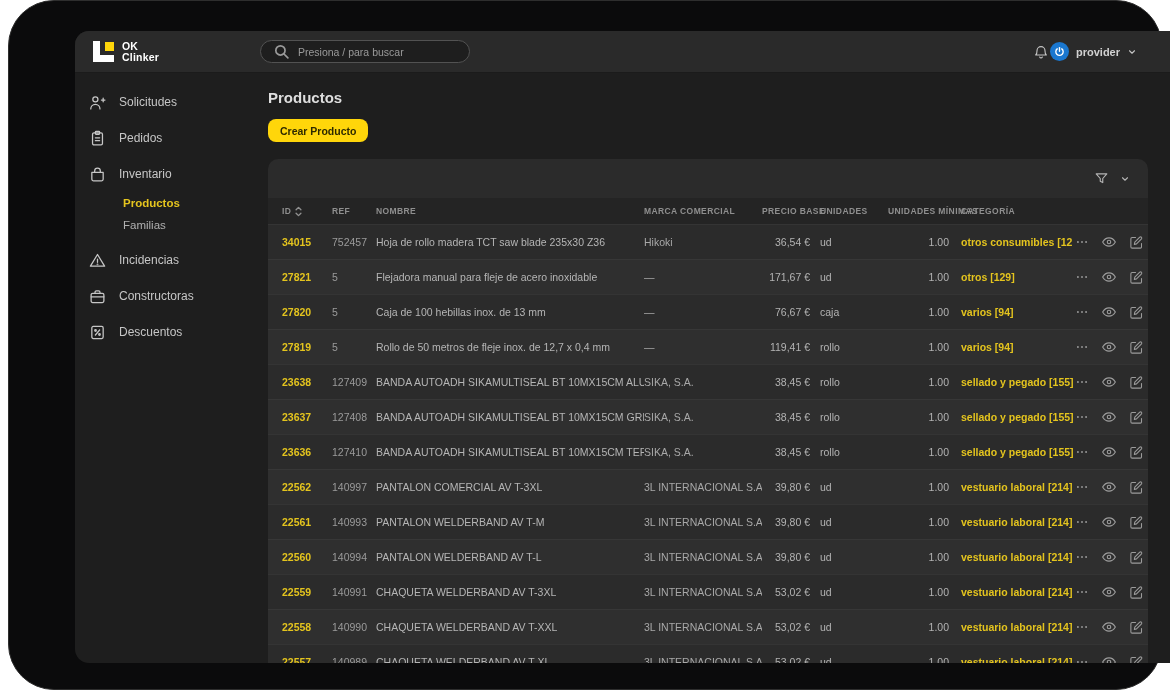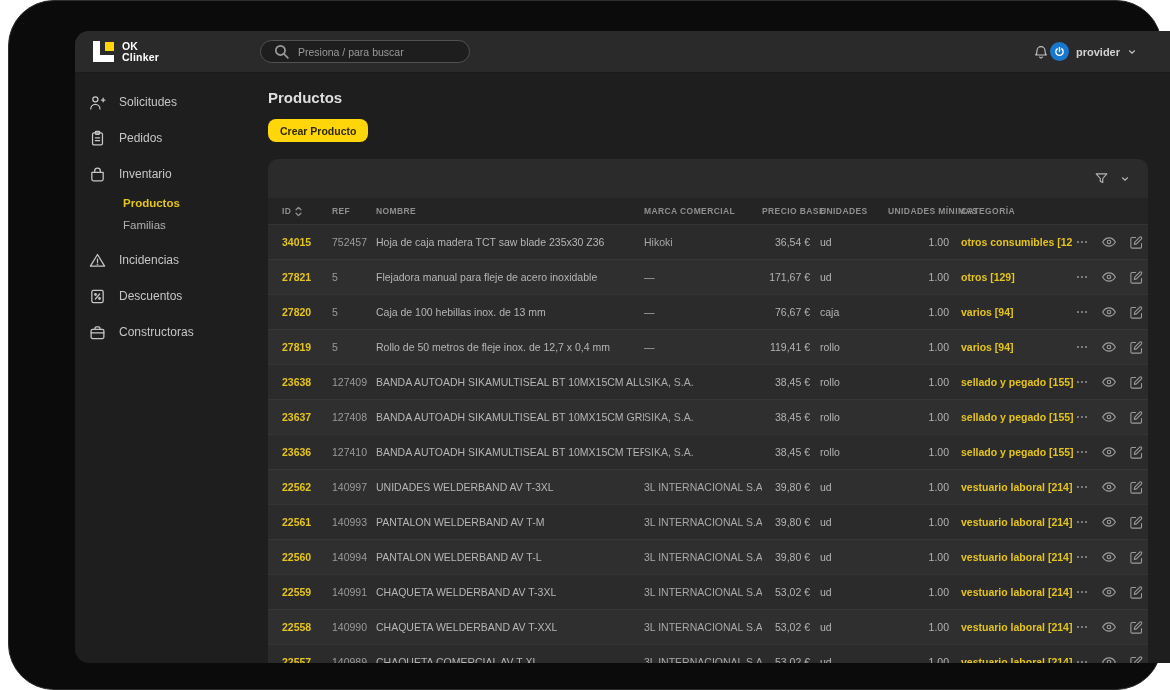--- a/index.html
+++ b/index.html
@@ -167,34 +167,34 @@
       <div class="side-item">
         <svg class="sicon" viewBox="0 0 24 24" fill="none" stroke="#c6c6c6" stroke-width="1.8" stroke-linecap="round" stroke-linejoin="round">
                 <path d="M12 3.5L22 20H2z"></path>
                 <path d="M12 10v4.5"></path>
                 <circle cx="12" cy="17.4" r="0.4" fill="#c6c6c6"></circle>
               </svg>
         <span class="label">Incidencias</span>
       </div>
       <div class="side-item">
         <svg class="sicon" viewBox="0 0 24 24" fill="none" stroke="#c6c6c6" stroke-width="1.8" stroke-linecap="round" stroke-linejoin="round">
+                <rect x="3" y="7.5" width="18" height="13" rx="2"></rect>
+                <path d="M8.5 7.5V6A2 2 0 0110.5 4h3a2 2 0 012 2v1.5"></path>
+                <path d="M3 12.5h18"></path>
+              </svg>
+        <span class="label">Constructoras</span>
+      </div>
+      <div class="side-item">
+        <svg class="sicon" viewBox="0 0 24 24" fill="none" stroke="#c6c6c6" stroke-width="1.8" stroke-linecap="round" stroke-linejoin="round">
                 <rect x="4" y="3.5" width="16" height="17" rx="2"></rect>
                 <path d="M9 15.5l6-7"></path>
                 <circle cx="9.2" cy="9.2" r="1.1"></circle>
                 <circle cx="14.8" cy="14.8" r="1.1"></circle>
               </svg>
         <span class="label">Descuentos</span>
-      </div>
-      <div class="side-item">
-        <svg class="sicon" viewBox="0 0 24 24" fill="none" stroke="#c6c6c6" stroke-width="1.8" stroke-linecap="round" stroke-linejoin="round">
-                <rect x="3" y="7.5" width="18" height="13" rx="2"></rect>
-                <path d="M8.5 7.5V6A2 2 0 0110.5 4h3a2 2 0 012 2v1.5"></path>
-                <path d="M3 12.5h18"></path>
-              </svg>
-        <span class="label">Constructoras</span>
       </div>
     </nav>
 
     <main class="content">
       <h1 class="page-title">Productos</h1>
 
       <div class="toolbar-row">
         <button class="create-btn">Crear Producto</button>
       </div>
 
@@ -227,21 +227,21 @@
           <div class="h-unidades">UNIDADES</div>
           <div class="h-umin">UNIDADES MÍNIMAS</div>
           <div class="h-cat">CATEGORÍA</div>
           <div></div>
         </div>
 
         <div id="tbody">
   <div class="trow">
     <span class="c-id">34015</span>
     <span class="c-ref">752457</span>
-    <span class="c-nombre">Hoja de caja madera TCT saw blade 235x30 Z36</span>
+    <span class="c-nombre">Hoja de rollo madera TCT saw blade 235x30 Z36</span>
     <span class="c-marca">Hikoki</span>
     <span class="c-precio">36,54 €</span>
     <span class="c-unidades">ud</span>
     <span class="c-umin">1.00</span>
     <span class="c-cat">otros consumibles [121]</span>
     <span class="c-actions">
       <span class="act">
         <svg width="14" height="14" viewBox="0 0 24 24" fill="#9c9c9c">
                         <circle cx="5" cy="12" r="1.6"></circle>
                         <circle cx="12" cy="12" r="1.6"></circle>
@@ -451,21 +451,21 @@
                         <path d="M20 13.5V19a2 2 0 01-2 2H5a2 2 0 01-2-2V6a2 2 0 012-2h5.5"></path>
                         <path d="M17.2 3.4a2 2 0 012.8 2.8L12 14.2 8.5 15l.8-3.5z"></path>
                       </svg>
       </span>
     </span>
   </div>
 
   <div class="trow">
     <span class="c-id">22562</span>
     <span class="c-ref">140997</span>
-    <span class="c-nombre">UNIDADES WELDERBAND AV T-3XL</span>
+    <span class="c-nombre">PANTALON COMERCIAL AV T-3XL</span>
     <span class="c-marca">3L INTERNACIONAL S.A.</span>
     <span class="c-precio">39,80 €</span>
     <span class="c-unidades">ud</span>
     <span class="c-umin">1.00</span>
     <span class="c-cat">vestuario laboral [214]</span>
     <span class="c-actions">
       <span class="act">
         <svg width="14" height="14" viewBox="0 0 24 24" fill="#9c9c9c">
                         <circle cx="5" cy="12" r="1.6"></circle>
                         <circle cx="12" cy="12" r="1.6"></circle>
@@ -611,21 +611,21 @@
                         <path d="M20 13.5V19a2 2 0 01-2 2H5a2 2 0 01-2-2V6a2 2 0 012-2h5.5"></path>
                         <path d="M17.2 3.4a2 2 0 012.8 2.8L12 14.2 8.5 15l.8-3.5z"></path>
                       </svg>
       </span>
     </span>
   </div>
 
   <div class="trow">
     <span class="c-id">22557</span>
     <span class="c-ref">140989</span>
-    <span class="c-nombre">CHAQUETA COMERCIAL AV T-XL</span>
+    <span class="c-nombre">CHAQUETA WELDERBAND AV T-XL</span>
     <span class="c-marca">3L INTERNACIONAL S.A.</span>
     <span class="c-precio">53,02 €</span>
     <span class="c-unidades">ud</span>
     <span class="c-umin">1.00</span>
     <span class="c-cat">vestuario laboral [214]</span>
     <span class="c-actions">
       <span class="act">
         <svg width="14" height="14" viewBox="0 0 24 24" fill="#9c9c9c">
                         <circle cx="5" cy="12" r="1.6"></circle>
                         <circle cx="12" cy="12" r="1.6"></circle>

